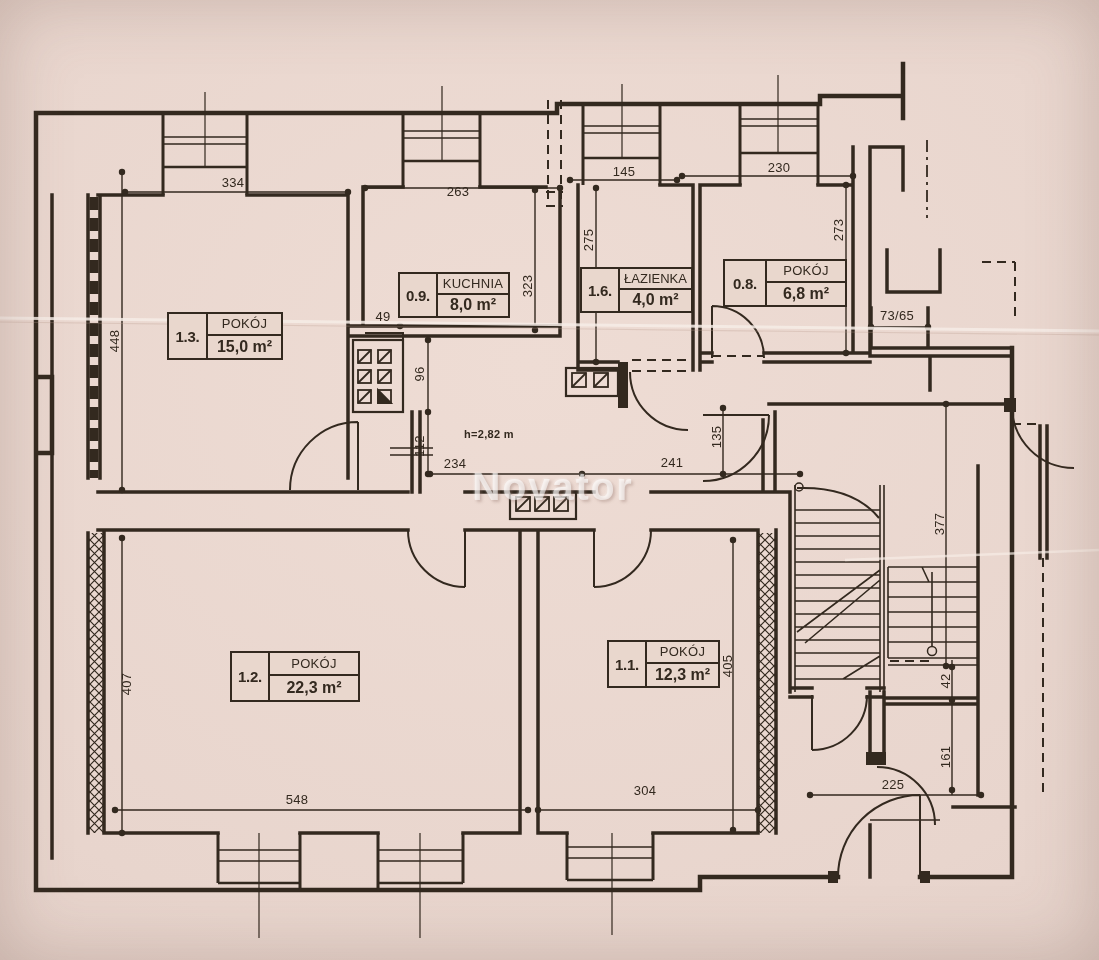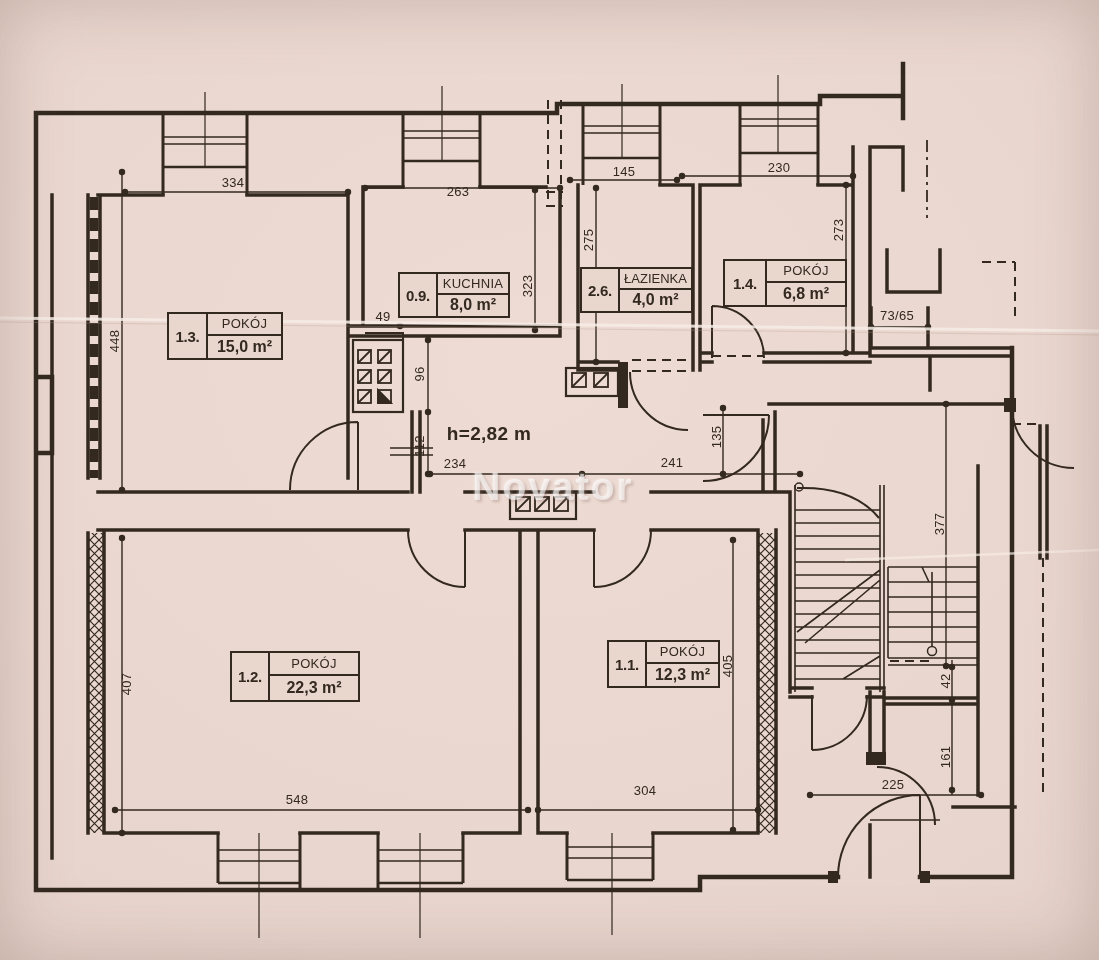--- a/index.html
+++ b/index.html
@@ -25,21 +25,21 @@
   .rname{
     flex:1;display:flex;align-items:center;justify-content:center;
     font-size:13px;border-bottom:2px solid #33291f;white-space:nowrap;letter-spacing:0.3px;
   }
   .rarea{flex:1.15;display:flex;align-items:center;justify-content:center;font-size:16px;font-weight:bold;white-space:nowrap;}
   .dim{
     position:absolute;font-size:13px;font-weight:500;z-index:2;white-space:nowrap;
     transform:translate(-50%,-50%);letter-spacing:0.3px;
   }
   .dim.v{transform:translate(-50%,-50%) rotate(-90deg);}
-  .note{font-size:19px;font-weight:600;}
+  .note{font-size:11px;font-weight:600;}
   .watermark{
     position:absolute;left:553px;top:487px;transform:translate(-50%,-50%);
     font-size:39px;font-weight:bold;letter-spacing:2px;z-index:4;
     color:rgba(255,255,255,0.58);
     text-shadow:2px 2px 3px rgba(140,110,100,0.35), -1px -1px 2px rgba(255,255,255,0.3);
     pointer-events:none;
   }
 </style>
 </head>
 <body>
@@ -262,28 +262,28 @@
     </div>
   </div>
   <div class="rbox" style="left:398px;top:272px;width:112px;height:46px">
     <div class="rid" style="width:36px">0.9.</div>
     <div class="rright">
       <div class="rname">KUCHNIA</div>
       <div class="rarea">8,0 m²</div>
     </div>
   </div>
   <div class="rbox" style="left:580px;top:267px;width:113px;height:46px">
-    <div class="rid" style="width:36px">2.6.</div>
+    <div class="rid" style="width:36px">1.6.</div>
     <div class="rright">
       <div class="rname" style="letter-spacing:0">ŁAZIENKA</div>
       <div class="rarea">4,0 m²</div>
     </div>
   </div>
   <div class="rbox" style="left:723px;top:259px;width:124px;height:48px">
-    <div class="rid" style="width:40px">1.4.</div>
+    <div class="rid" style="width:40px">0.8.</div>
     <div class="rright">
       <div class="rname">POKÓJ</div>
       <div class="rarea">6,8 m²</div>
     </div>
   </div>
   <div class="rbox" style="left:230px;top:651px;width:130px;height:51px">
     <div class="rid" style="width:36px">1.2.</div>
     <div class="rright">
       <div class="rname">POKÓJ</div>
       <div class="rarea">22,3 m²</div>

